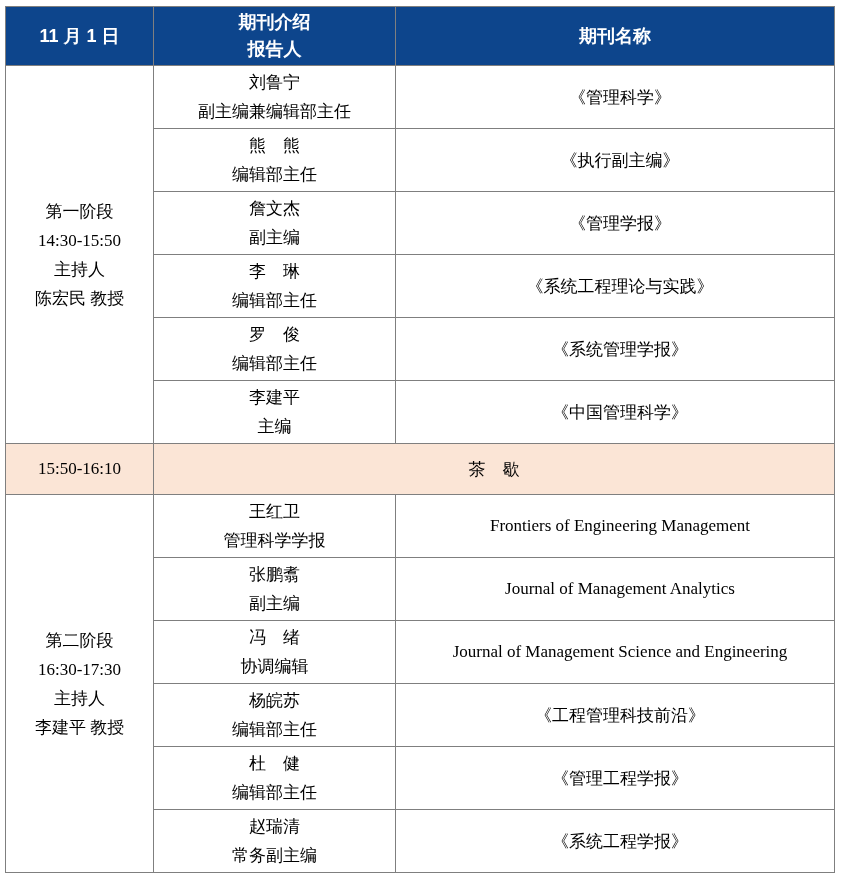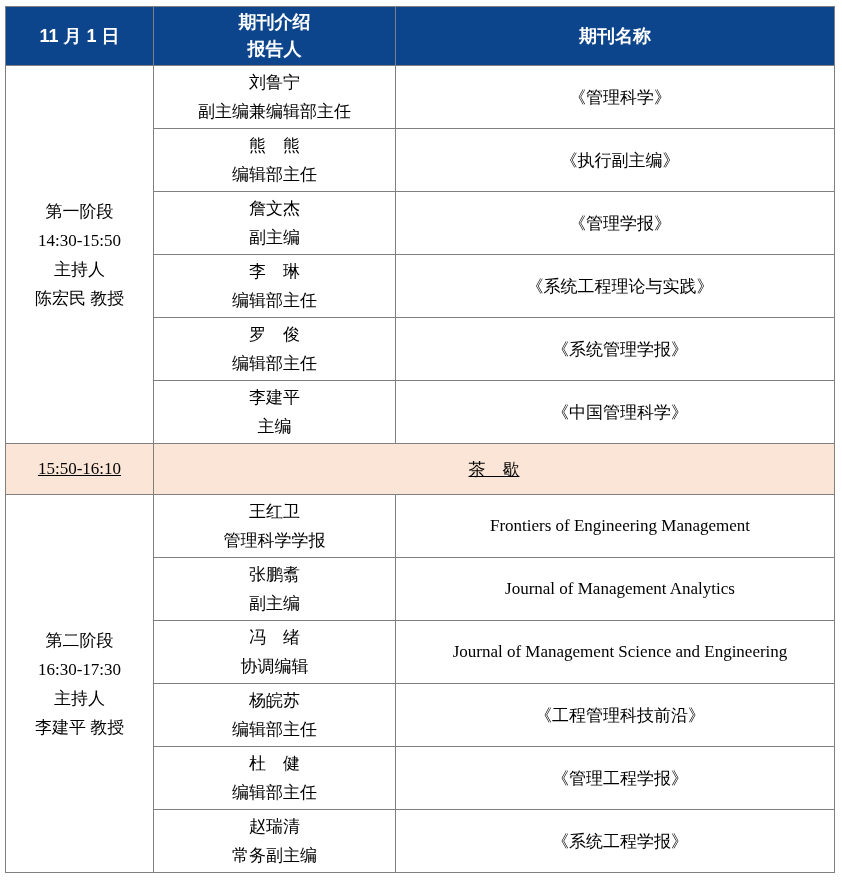--- a/index.html
+++ b/index.html
@@ -26,21 +26,20 @@
     font-weight:bold;font-size:18px;
   }
   .schedule th div{line-height:27px;}
   .schedule td{font-size:17px;}
   .hdr-row{height:59px;border-radius:17px;}
   .body-row{height:63px;}
   .break-row{height:51px;}
   .break-row td{
     background:var(--break-bg,#FBE5D6);
     font-size:17px;
-    text-decoration:underline;
   }
   .stage-cell div{line-height:29px;}
   .person-cell div{line-height:29px;}
   .journal-cell{text-align:center;padding-left:10px !important;}
   .break-label{font-size:18px;}
 </style>
 </head>
 <body>
 
 <div class="page">

